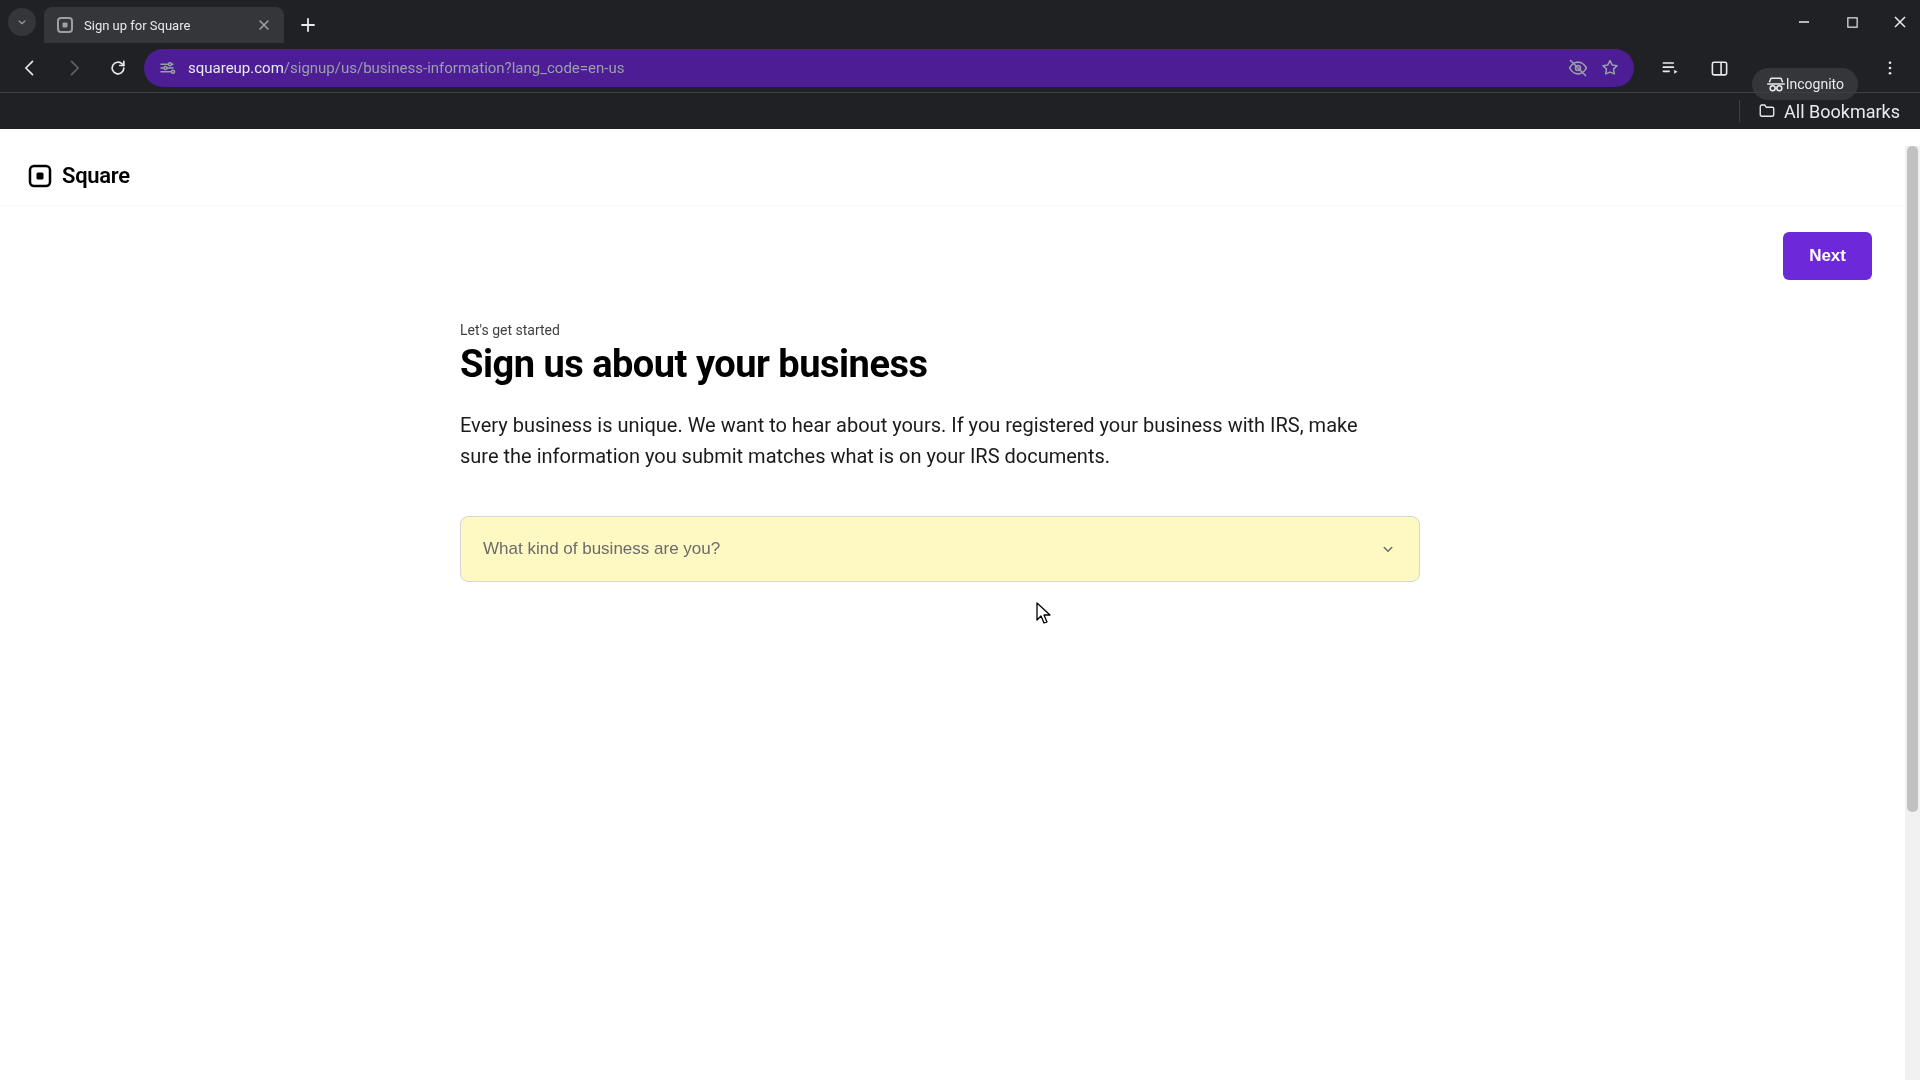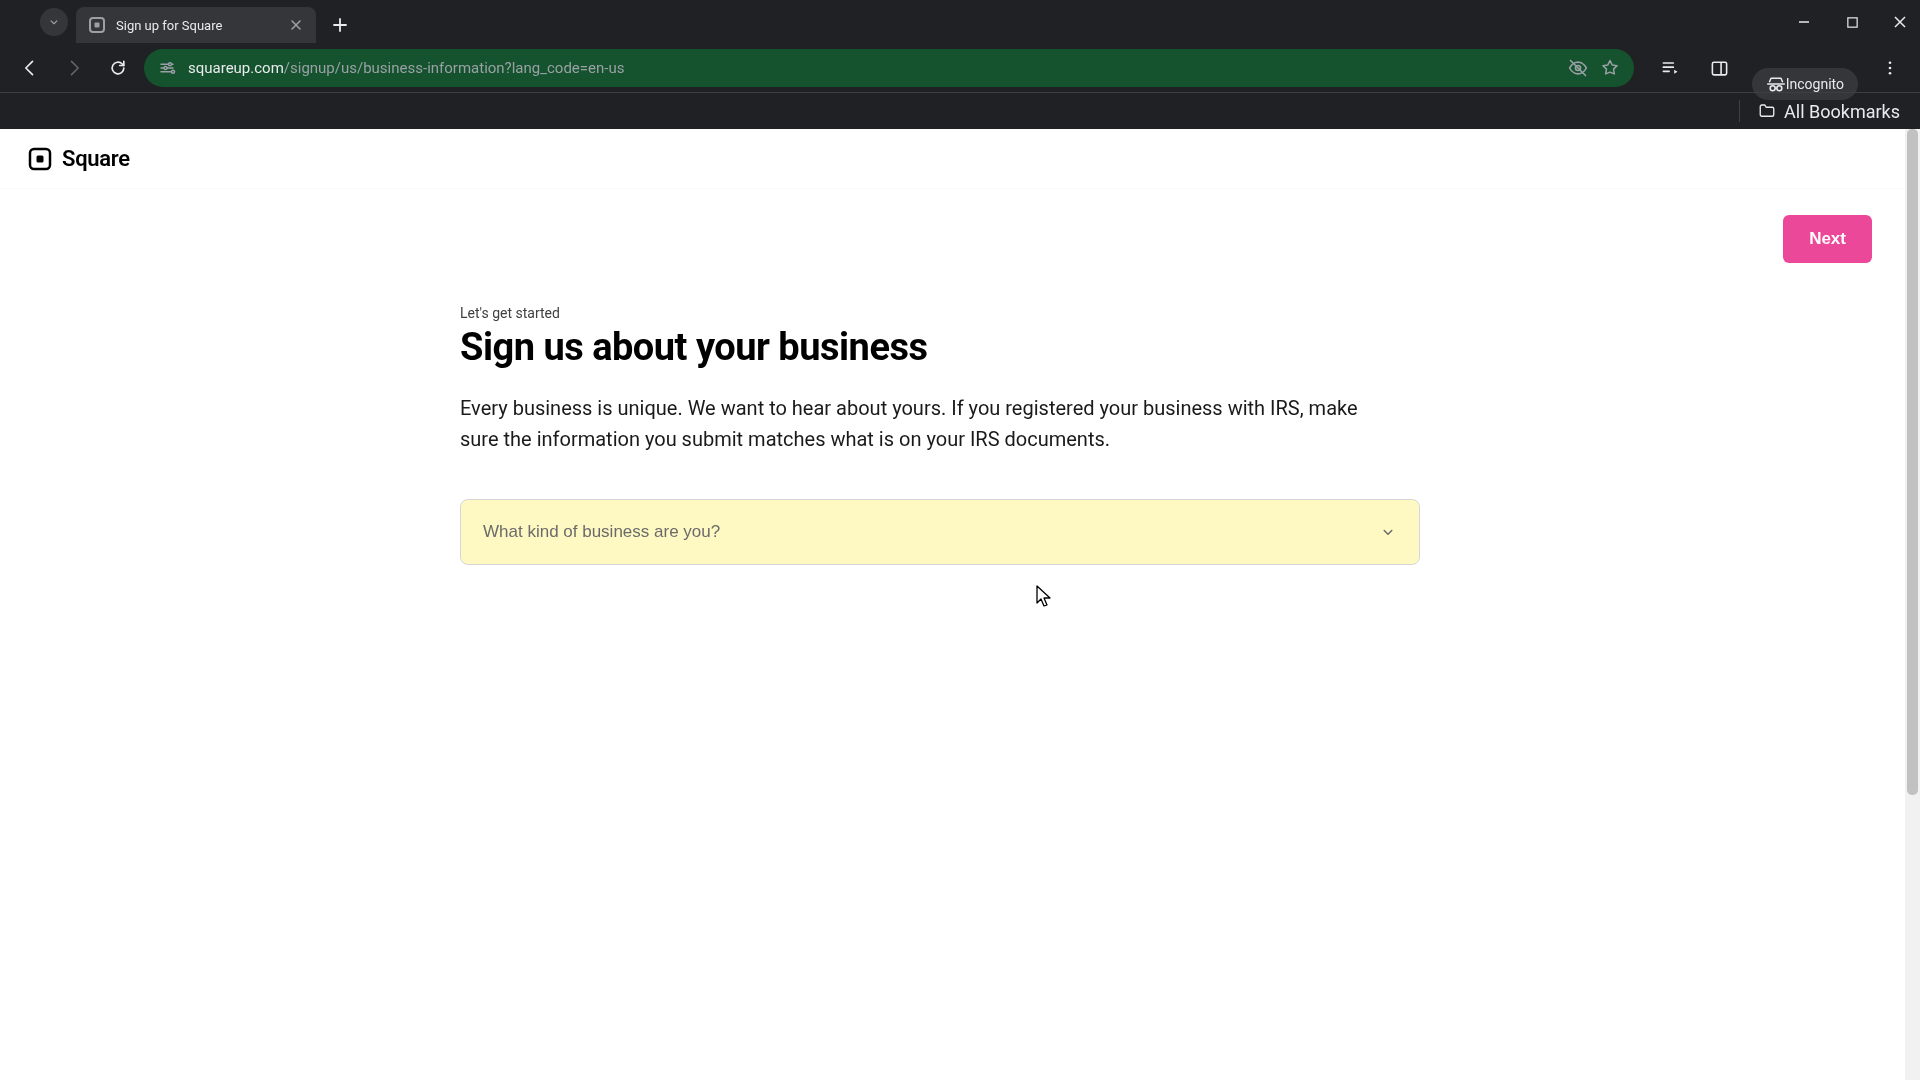--- a/index.html
+++ b/index.html
@@ -1,55 +1,55 @@
 <!DOCTYPE html>
 <html><head>
   <meta charset="utf-8">
   <style>
     * { margin: 0; padding: 0; box-sizing: border-box; }
     body { font-family: -apple-system, BlinkMacSystemFont, "Segoe UI", Roboto, Helvetica, Arial, sans-serif; background: #fff; overflow: hidden; }
     .viewport { width: 1920px; height: 1080px; position: relative; }
 
     
     .browser-chrome { background: #202124; height: 129px; display: flex; flex-direction: column; }
-    .tab-strip { height: 44px; display: flex; align-items: center; padding: 0 8px; position: relative; margin-left: 32px; }
+    .tab-strip { height: 44px; display: flex; align-items: center; padding: 0 8px; position: relative; }
     .tab-search-btn { width: 28px; height: 28px; border-radius: 50%; background: #35363a; display:flex; align-items:center; justify-content:center; margin-right: 8px; cursor:pointer;}
     .tab { display: flex; align-items: center; background: #35363a; height: 36px; border-radius: 8px 8px 0 0; padding: 0 12px 0 12px; gap: 10px; min-width: 240px; margin-top: 6px; }
     .tab .favicon { width: 18px; height: 18px; display:flex; align-items:center; justify-content:center; }
     .tab .title { color: #e8eaed; font-size: 13px; flex:1; }
     .tab .close { width: 16px; height: 16px; cursor:pointer; display:flex; align-items:center; justify-content:center; }
     .new-tab-btn { width: 28px; height: 28px; display:flex; align-items:center; justify-content:center; margin-left: 10px; margin-top:6px; cursor:pointer; border-radius:50%; }
     .window-controls { position:absolute; right: 8px; top: 0; height: 44px; display:flex; align-items:center; gap: 24px; }
     .window-controls .wc { width: 24px; height: 24px; display:flex; align-items:center; justify-content:center; cursor:pointer; }
 
     .toolbar { height: 48px; display:flex; align-items:center; padding: 0 12px; gap: 8px; }
     .tbtn { width: 36px; height: 36px; display:flex; align-items:center; justify-content:center; cursor:pointer; border-radius:50%; }
-    .addrbar { flex:1; height: 38px; background: #14532d; border-radius: 19px; display:flex; align-items:center; padding: 0 14px; gap: 12px; }
+    .addrbar { flex:1; height: 38px; background: #4c1d95; border-radius: 19px; display:flex; align-items:center; padding: 0 14px; gap: 12px; }
     .addrbar .url { color: #e8eaed; font-size: 15px; flex:1; }
     .addrbar .domain { color: #e8eaed; }
     .addrbar .path { color: #9aa0a6; }
     .right-tools { display:flex; align-items:center; gap: 14px; margin-left: 10px; }
     .incognito-pill { display:flex; align-items:center; gap:0; background:#35363a; color:#e8eaed; font-size:14px; padding: 6px 14px; border-radius: 18px; cursor:pointer;margin-top:32px; }
 
     .bookmarks-bar { height: 37px; display:flex; align-items:center; justify-content:flex-end; padding: 0 20px; border-top: 1px solid #3c4043; }
     .bookmarks-bar .sep { width:1px; height:22px; background:#3c4043; margin-right: 18px; }
     .all-bookmarks { display:flex; align-items:center; gap:8px; color:#e8eaed; font-size:18px; cursor:pointer; }
 
     
     .page { position: relative; height: calc(1080px - 129px); background:#fff; }
     .page-scroll { position:absolute; top:0; right:0; width:15px; height:100%; background:#f1f1f1; }
     .page-scroll-thumb { position:absolute; top:0; left:2px; width:11px; height:70%; background:#c1c1c1; border-radius:5px; }
 
-    .app-header { height: 60px; display:flex; align-items:center; padding: 0 28px; border-bottom: 1px solid rgba(0,0,0,0.02); }
+    .app-header { height: 60px; display:flex; align-items:center; padding: 0 28px; border-bottom: 1px solid rgba(0,0,0,0.02); margin-top: 17px; }
     .square-logo { display:flex; align-items:center; gap:10px; }
     .square-mark { width:24px; height:24px; }
     .square-word { font-size: 22px; font-weight: 600; color:#000; letter-spacing:-0.3px; }
 
     .action-row { position: relative; height: 96px; }
-    .next-btn { position:absolute; right: 48px; top: 26px; background:#ec4899; color:#fff; border:none; border-radius:6px; padding: 14px 26px; font-size:17px; font-weight:600; cursor:pointer; }
+    .next-btn { position:absolute; right: 48px; top: 26px; background:#6d28d9; color:#fff; border:none; border-radius:6px; padding: 14px 26px; font-size:17px; font-weight:600; cursor:pointer; }
 
     .content { max-width: 950px; margin: 0 0 0 460px; padding-top: 20px; }
     .kicker { color:#404040; font-size:14px; margin-bottom: 4px; }
     .headline { font-size: 38px; font-weight: 700; color:#000; letter-spacing:-0.5px; margin-bottom: 24px; }
     .description { font-size: 20px; color:#1a1a1a; line-height:1.55; max-width: 920px; margin-bottom: 44px; }
 
     .select-wrap { position:relative; width: 960px; }
     .select-btn { width:100%; height:66px; border:1px solid #d6d6d6; border-radius:8px; background:#fef9c3; display:flex; align-items:center; justify-content:space-between; padding: 0 22px; cursor:pointer; font-size:17px; color:#6b6b6b; }
     .chev { width:18px; height:18px; }
 

